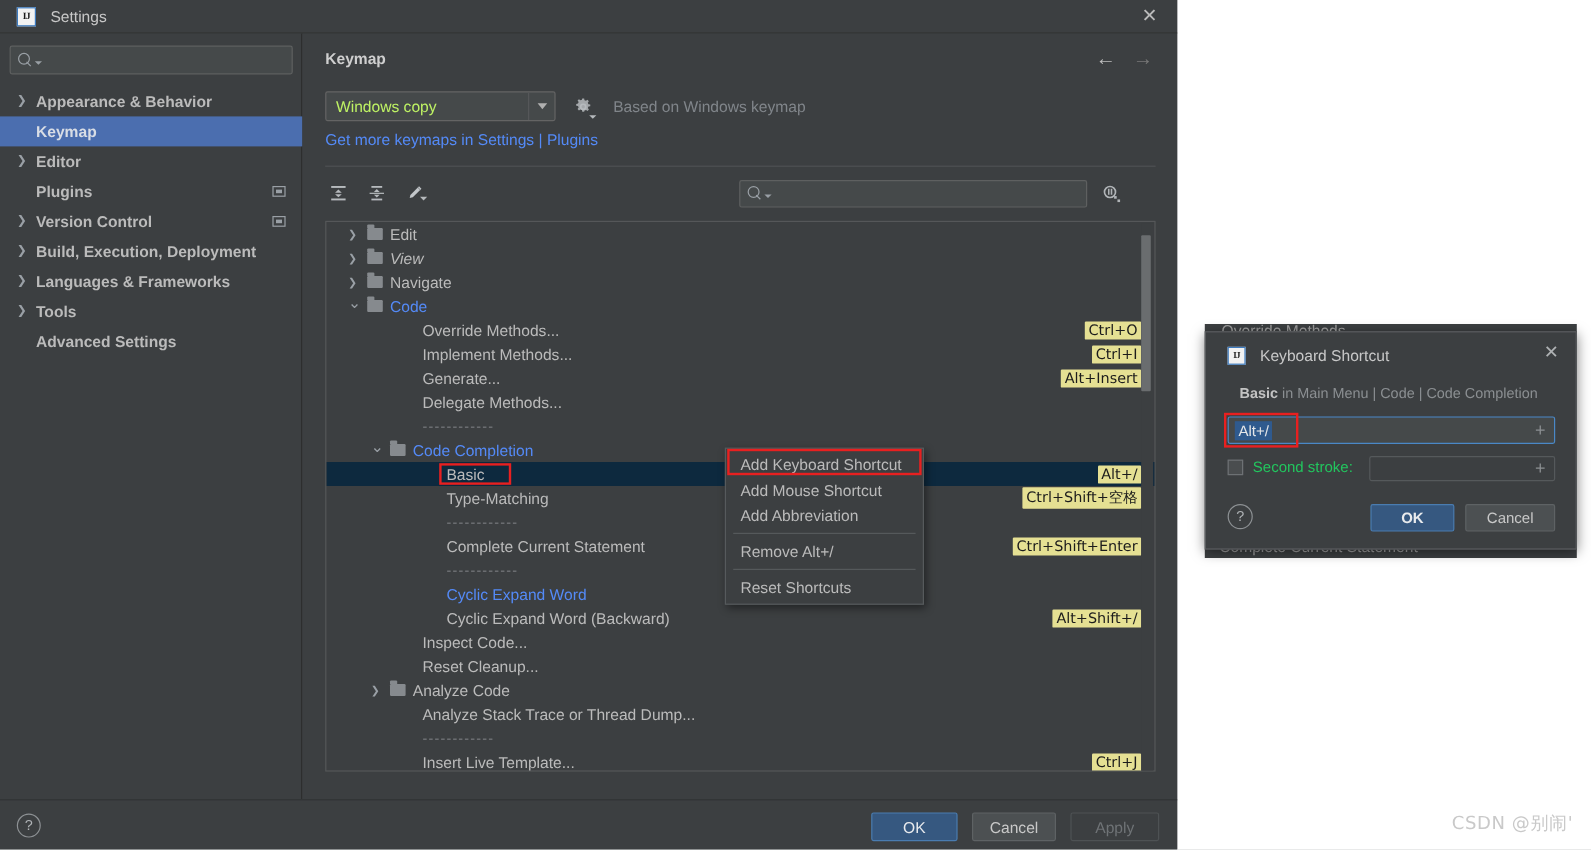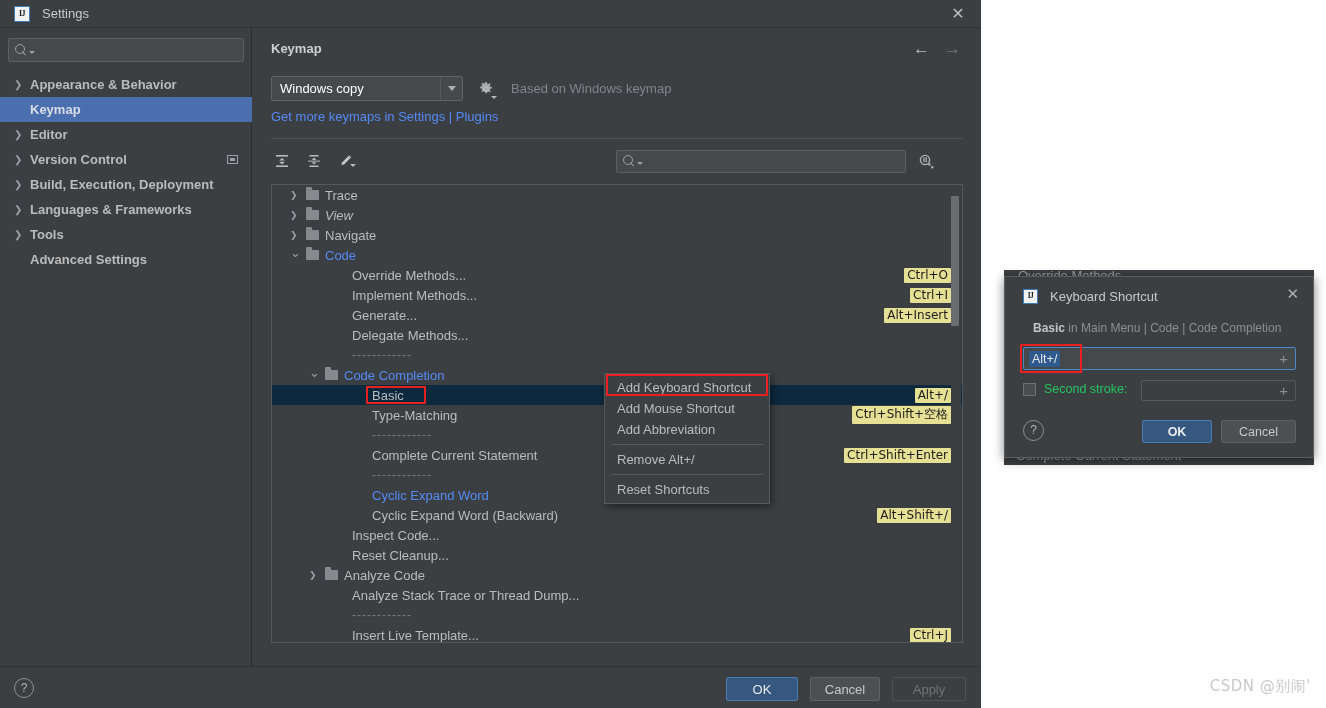--- a/index.html
+++ b/index.html
@@ -90,21 +90,21 @@
   .nav-arrows { position: absolute; right: 20px; top: 12px; display: flex; gap: 14px; }
   .arrow { font-size: 17px; line-height: 17px; cursor: pointer; }
   .arrow.back { color: #bdbdbd; }
   .arrow.fwd { color: #787878; }
 
   .keymap-row { position: absolute; left: 19px; top: 48px; display: flex; align-items: center; }
   .combo {
     width: 192px; height: 25px; background: #45494a; border: 1px solid #646464;
     border-radius: 2px; display: flex; align-items: center; position: relative; cursor: pointer;
   }
-  .combo-text { font-size: 13px; color: #ffffff; margin-left: 8px; }
+  .combo-text { font-size: 13px; color: #bef264; margin-left: 8px; }
   .combo-arrowbox {
     position: absolute; right: 0; top: 0; width: 22px; height: 23px;
     display: flex; align-items: center; justify-content: center;
     border-left: 1px solid #555759;
   }
   .combo-arrow {
     width: 0; height: 0; border-left: 4px solid transparent; border-right: 4px solid transparent;
     border-top: 5px solid #b0b0b0;
   }
   .gear {
@@ -290,20 +290,25 @@
         <div class="nav-item selected">
           <span class="nav-chev empty">❯</span>
           <span class="nav-label">Keymap</span>
         </div>
 
         <div class="nav-item">
           <span class="nav-chev">❯</span>
           <span class="nav-label">Editor</span>
         </div>
 
+        <div class="nav-item">
+          <span class="nav-chev empty">❯</span>
+          <span class="nav-label">Plugins</span>
+          <span class="nav-badge"></span>
+        </div>
 
         <div class="nav-item">
           <span class="nav-chev">❯</span>
           <span class="nav-label">Version Control</span>
           <span class="nav-badge"></span>
         </div>
 
         <div class="nav-item">
           <span class="nav-chev">❯</span>
           <span class="nav-label">Build, Execution, Deployment</span>
@@ -396,21 +401,21 @@
           <rect x="6.3" y="5.3" width="1.3" height="5" fill="#b0b4b7"></rect>
           <rect x="8.6" y="5.3" width="1.3" height="5" fill="#b0b4b7"></rect>
         </svg>
       </div>
 
       <div class="tree-box">
         <div class="tree-inner" id="tree-inner">
             <div class="trow" style="height: 20px;">
               <span class="chev" style="left: 18px;">❯</span>
               <span class="folder" style="left: 34px;"></span>
-              <span class="tlabel" style="left: 53px;">Trace</span>
+              <span class="tlabel" style="left: 53px;">Edit</span>
             </div>
             <div class="trow" style="height: 20px;">
               <span class="chev" style="left: 18px;">❯</span>
               <span class="folder" style="left: 34px;"></span>
               <span class="tlabel" style="left: 53px; font-style: italic;">View</span>
             </div>
             <div class="trow" style="height: 20px;">
               <span class="chev" style="left: 18px;">❯</span>
               <span class="folder" style="left: 34px;"></span>
               <span class="tlabel" style="left: 53px;">Navigate</span>

